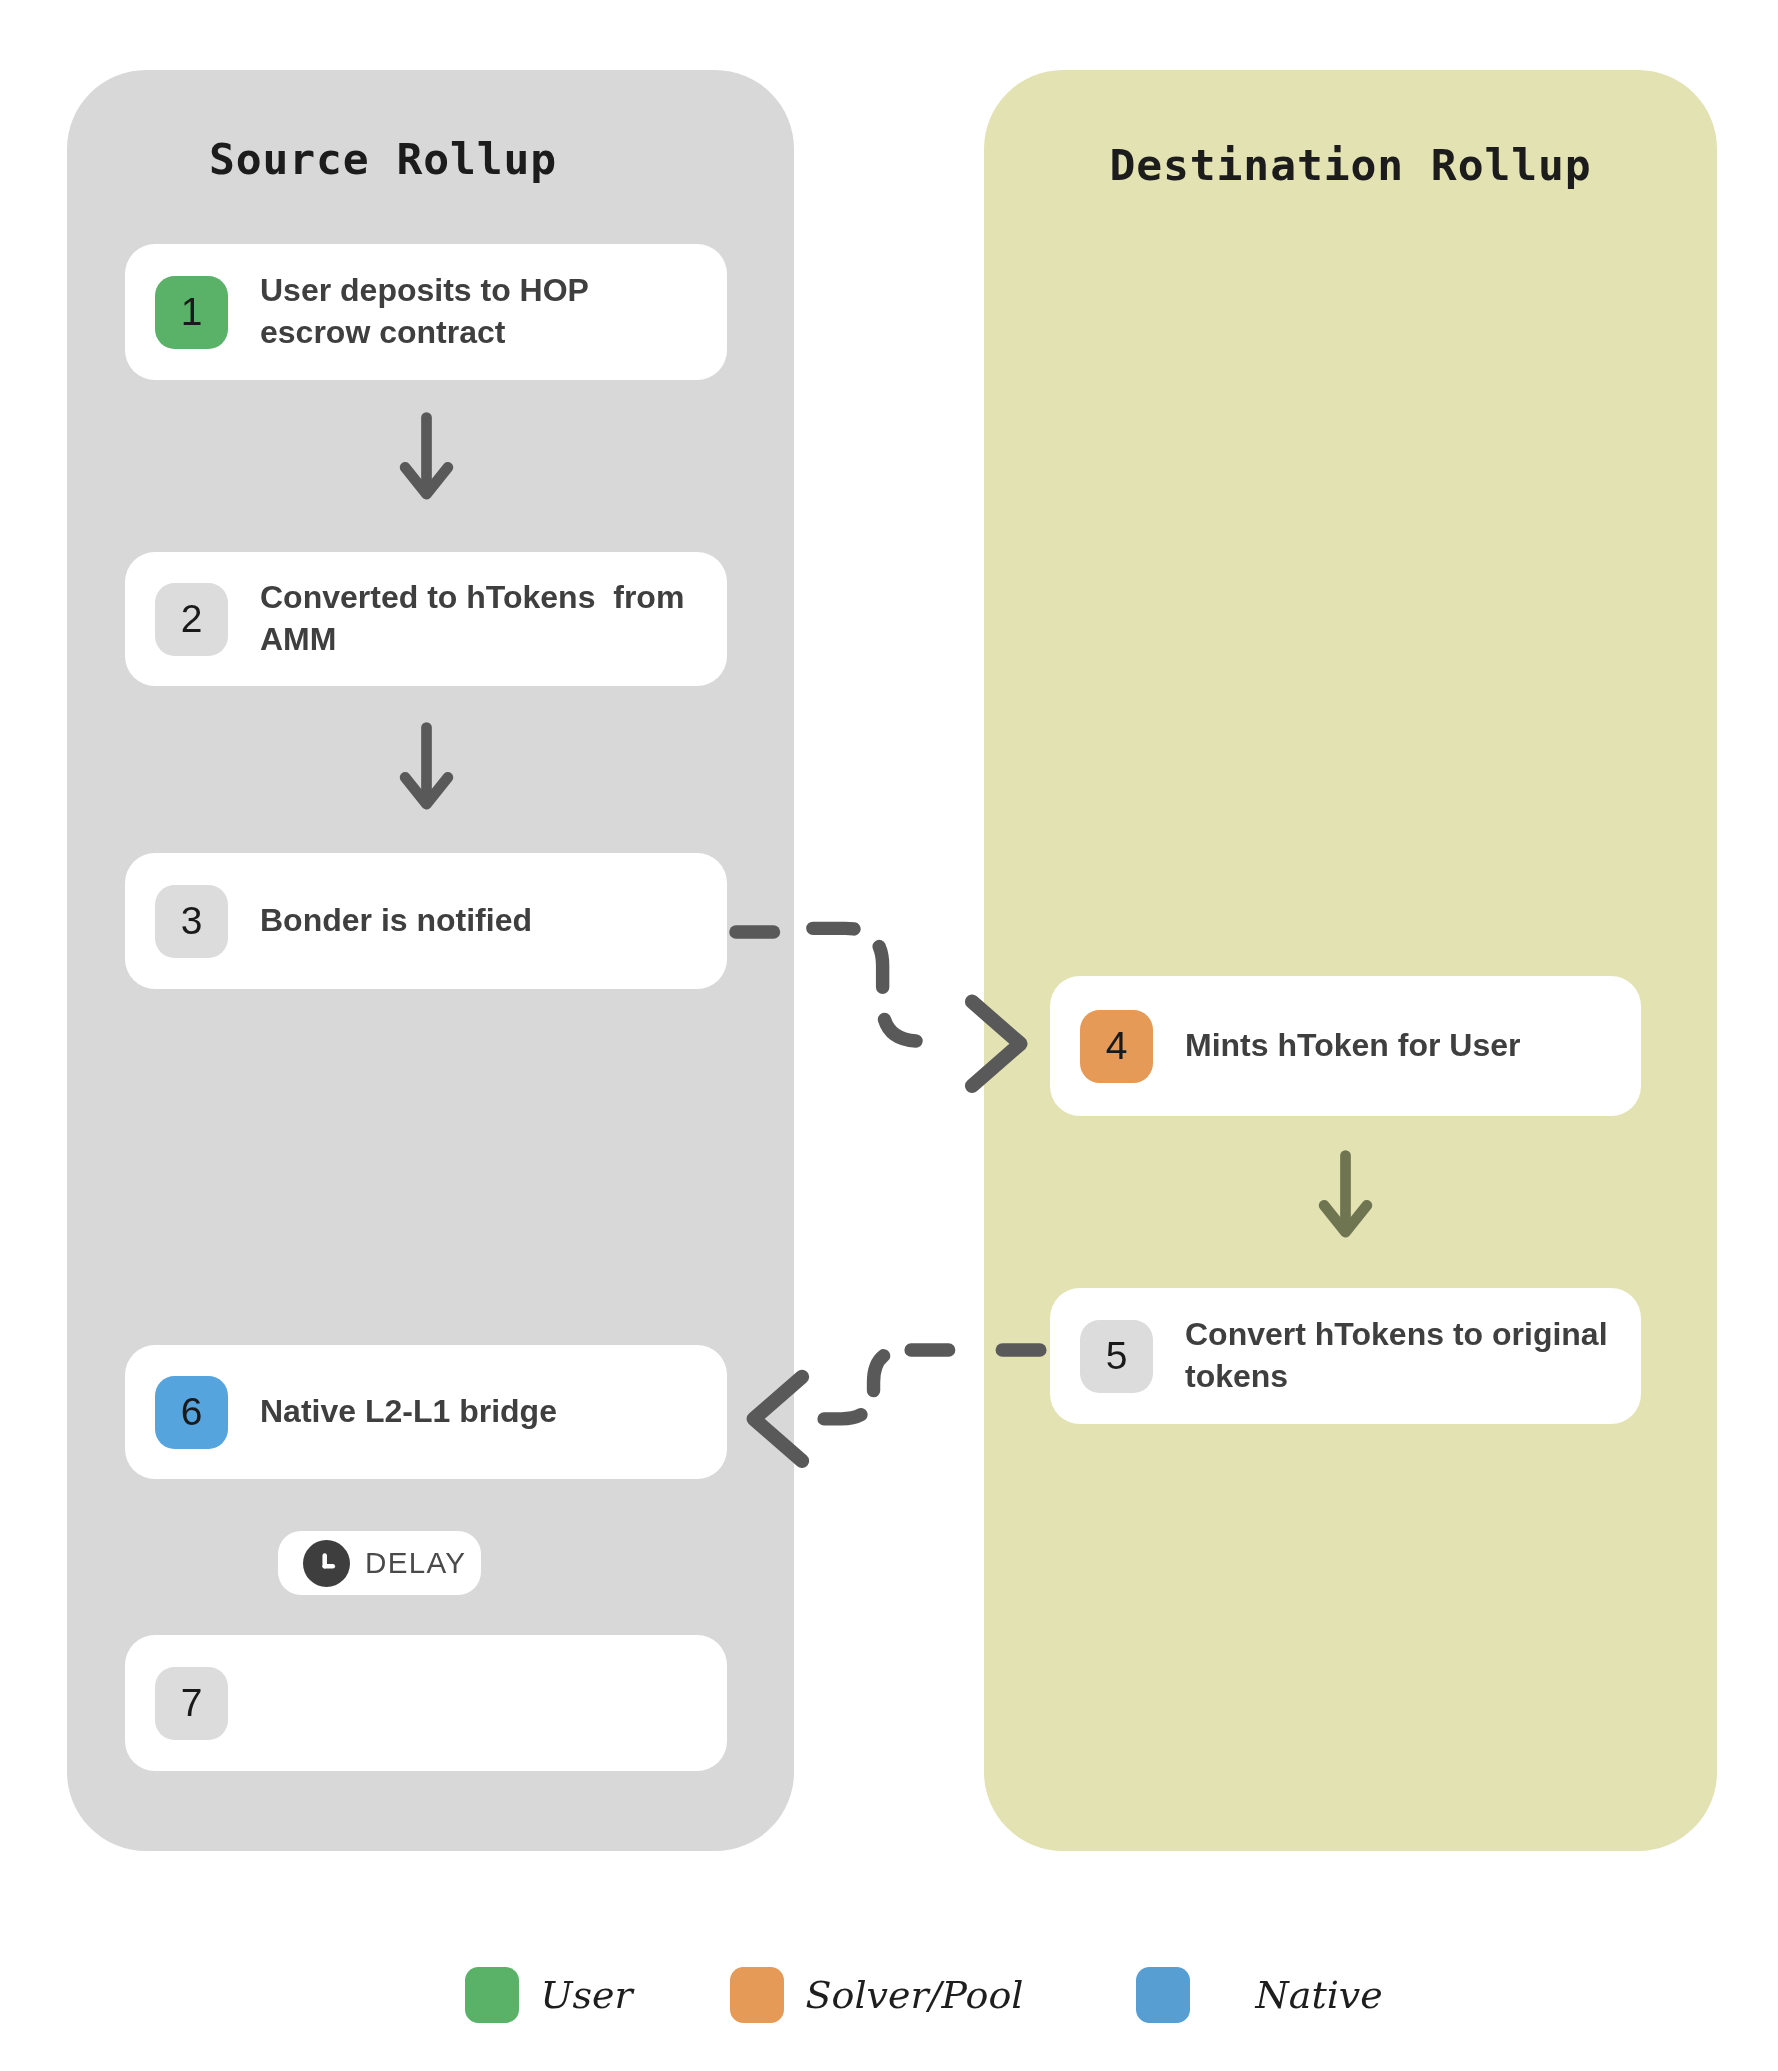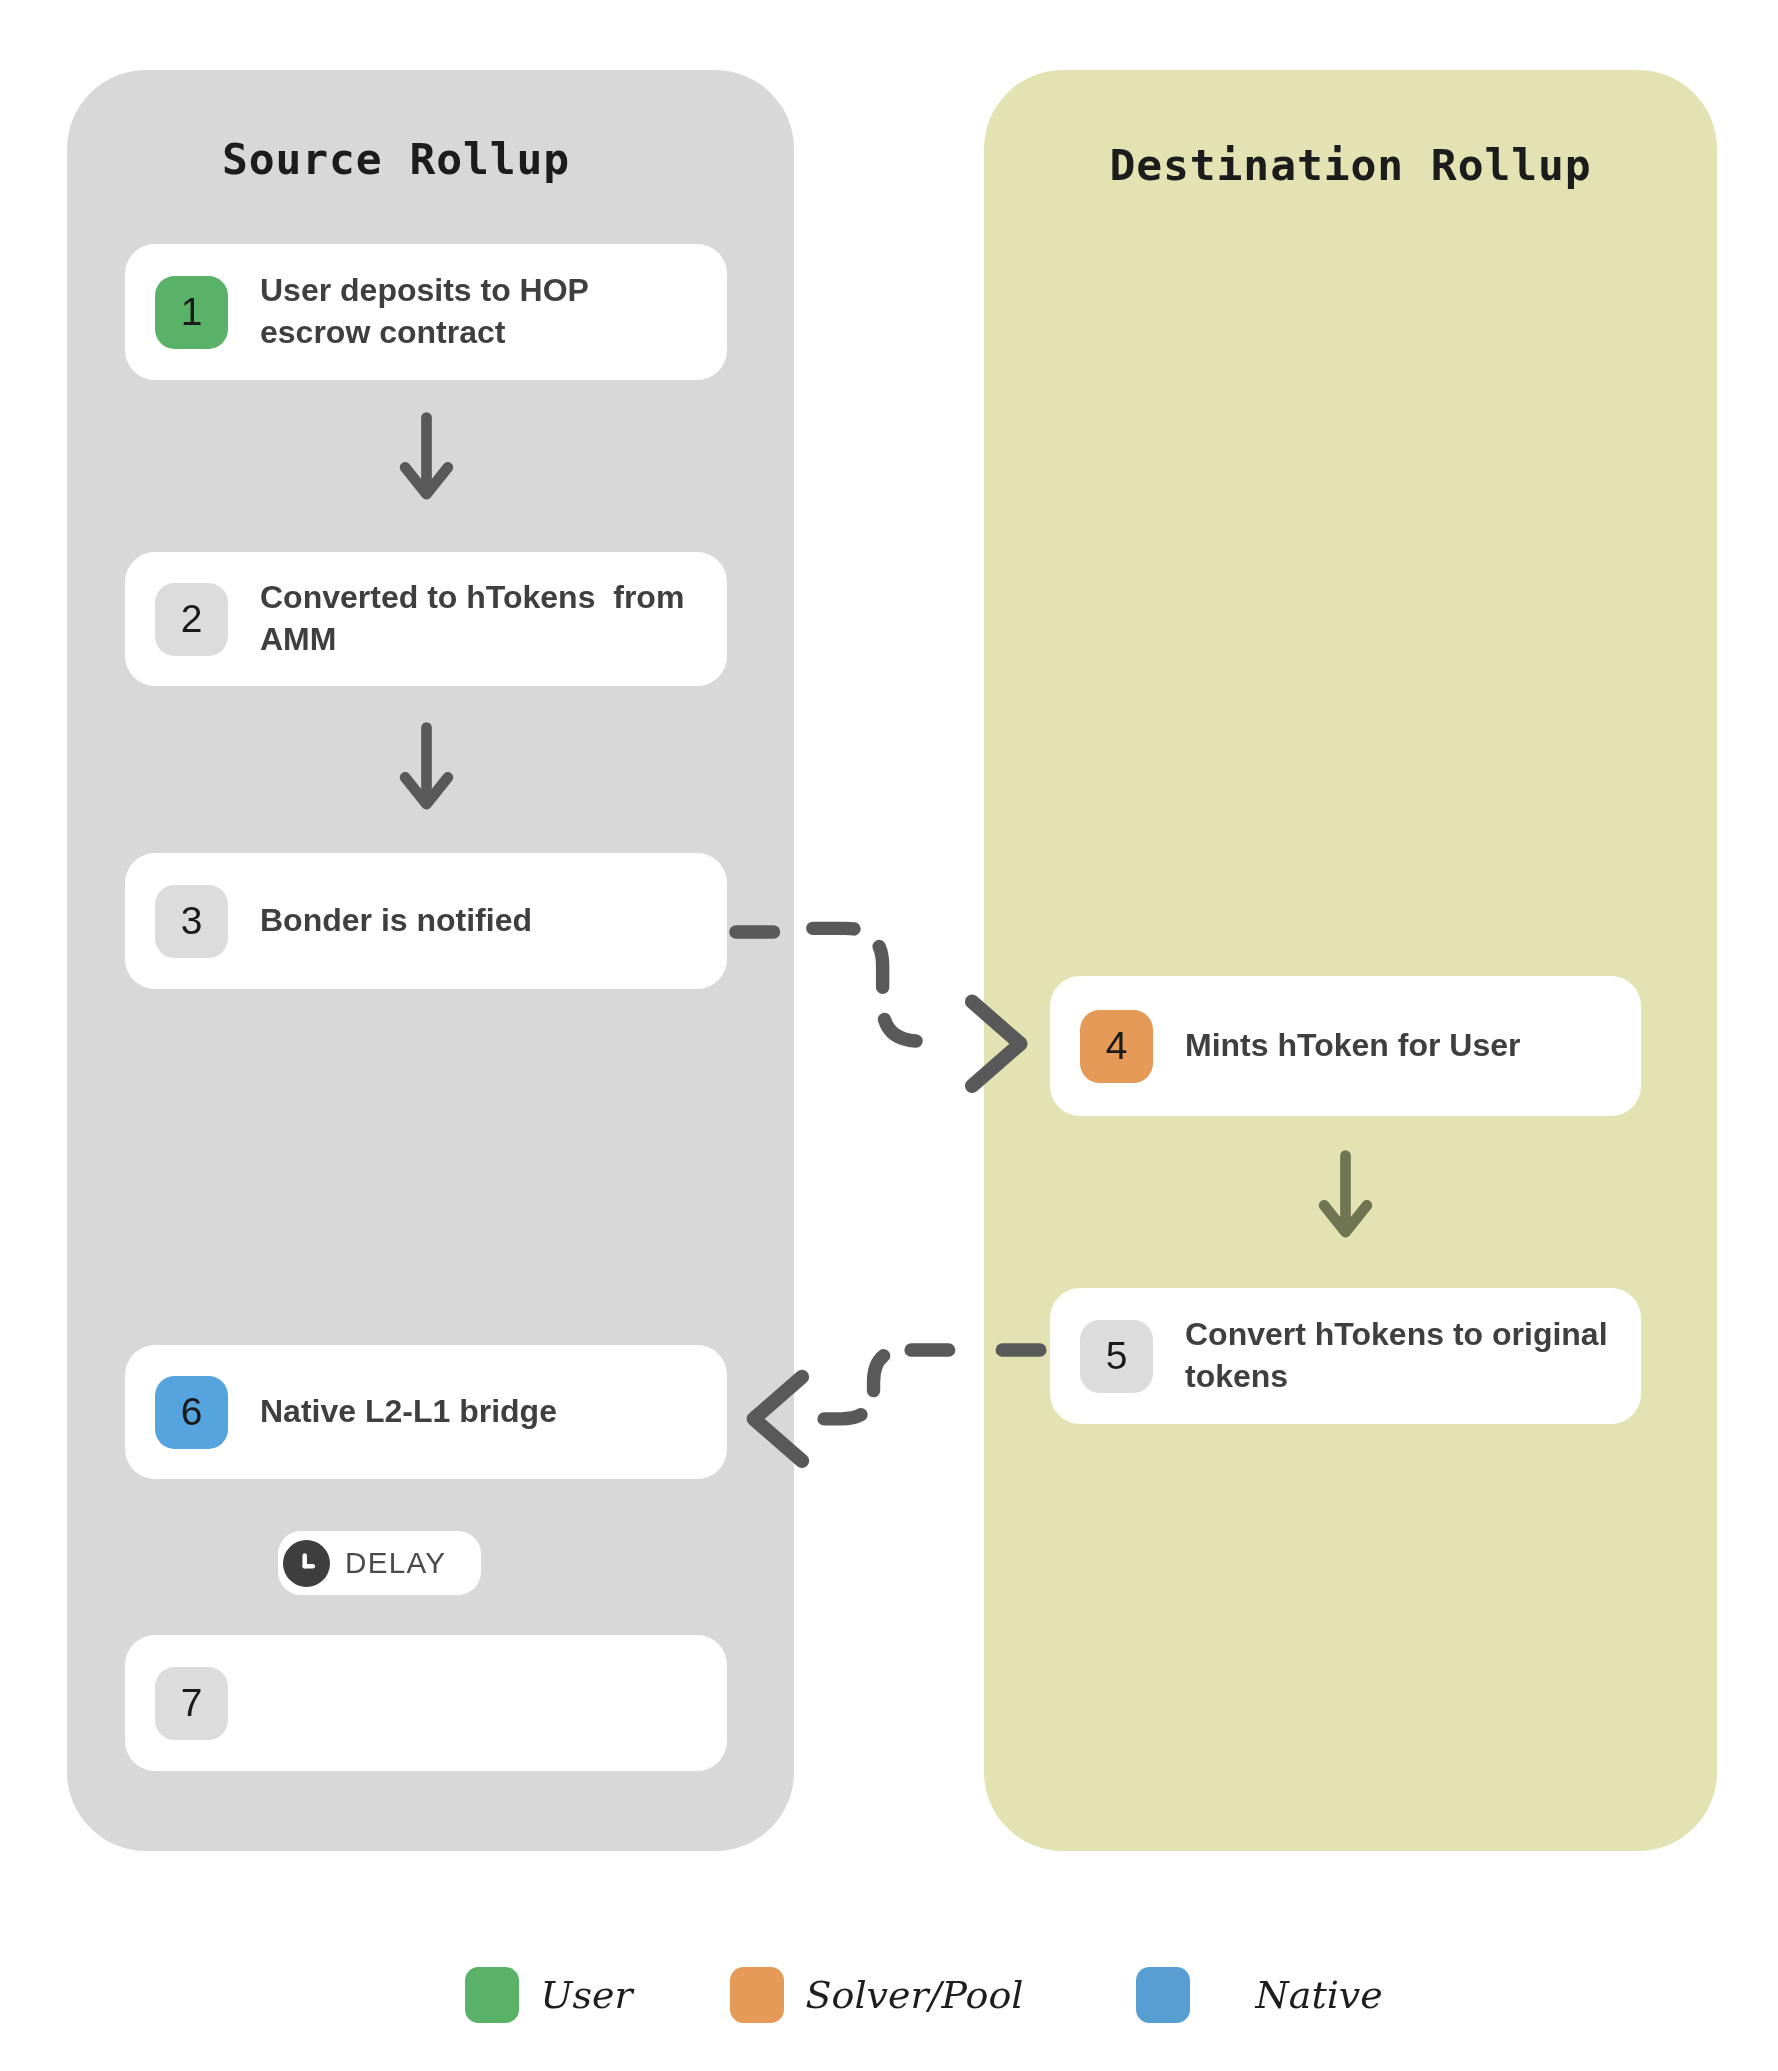--- a/index.html
+++ b/index.html
@@ -8,21 +8,21 @@
     font-family:"Liberation Sans",sans-serif;overflow:hidden;
   }
   .panel{position:absolute;top:70px;height:1781px;border-radius:79px;}
   .panel-source{left:67px;width:727px;background:#d8d8d8;}
   .panel-destination{left:984px;width:733px;background:#e2e2b3;}
   .panel-title{
     position:absolute;text-align:center;
     font-family:"DejaVu Sans Mono","Liberation Mono",monospace;
     font-weight:bold;font-size:43px;color:#1c1c1c;letter-spacing:0.9px;
   }
-  .title-source{left:80px;width:632px;top:134px;}
+  .title-source{left:67px;width:632px;top:134px;}
   .title-destination{left:984px;width:733px;top:140px;}
 
   .card{
     position:absolute;background:#ffffff;border-radius:30px;
     display:flex;align-items:center;padding:0 18px 0 30px;box-sizing:border-box;
   }
   .card-1{left:125px;top:244px;width:602px;height:136px;}
   .card-2{left:125px;top:552px;width:602px;height:134px;}
   .card-3{left:125px;top:853px;width:602px;height:136px;}
   .card-4{left:1050px;top:976px;width:591px;height:140px;}
@@ -51,21 +51,21 @@
   .arrow-a2{left:398px;top:722px;}
   .arrow-b1{left:1317px;top:1150px;}
 
   .connector{position:absolute;}
   .connector-1{left:727px;top:905px;}
   .connector-2{left:734px;top:1325px;}
 
   .delay-pill{
     position:absolute;left:278px;top:1531px;width:203px;height:64px;
     background:#ffffff;border-radius:23px;display:flex;align-items:center;
-    padding-left:5px;box-sizing:border-box;
+    padding-left:25px;box-sizing:border-box;
   }
   .clock{
     width:47px;height:47px;border-radius:50%;background:#3e3e3e;flex:0 0 47px;
     display:flex;align-items:center;justify-content:center;
   }
   .delay-label{
     margin-left:15px;font-size:29.6px;font-weight:500;color:#4a4a4a;letter-spacing:1.3px;
   }
 
   .legend{position:absolute;left:0;top:1967px;width:1779px;height:72px;}

